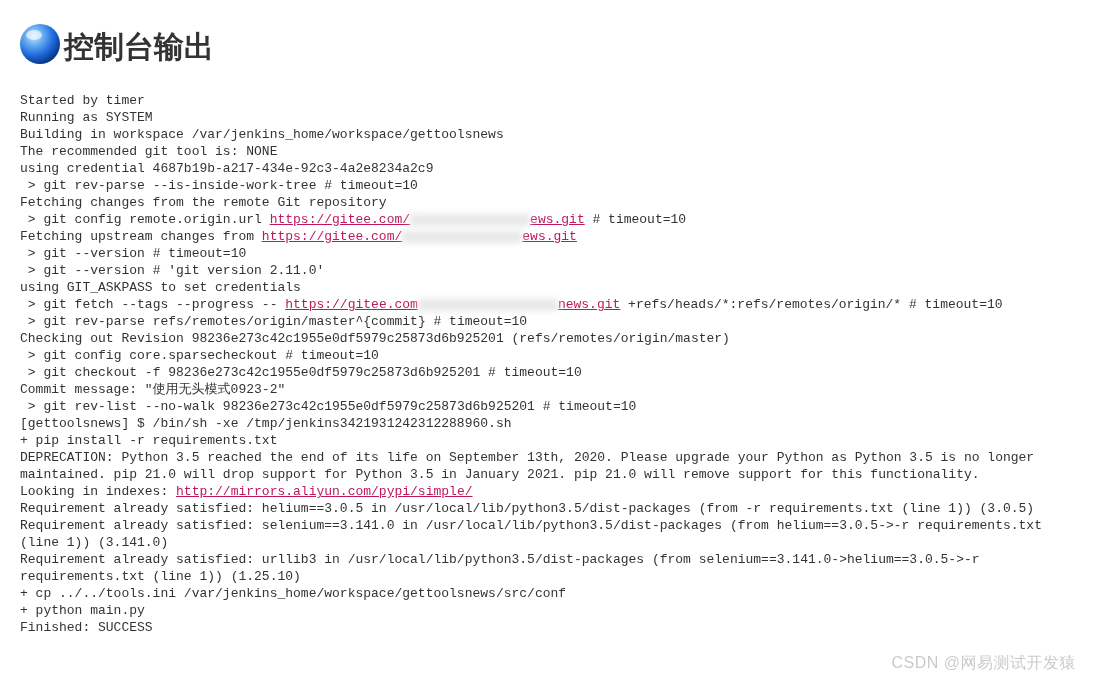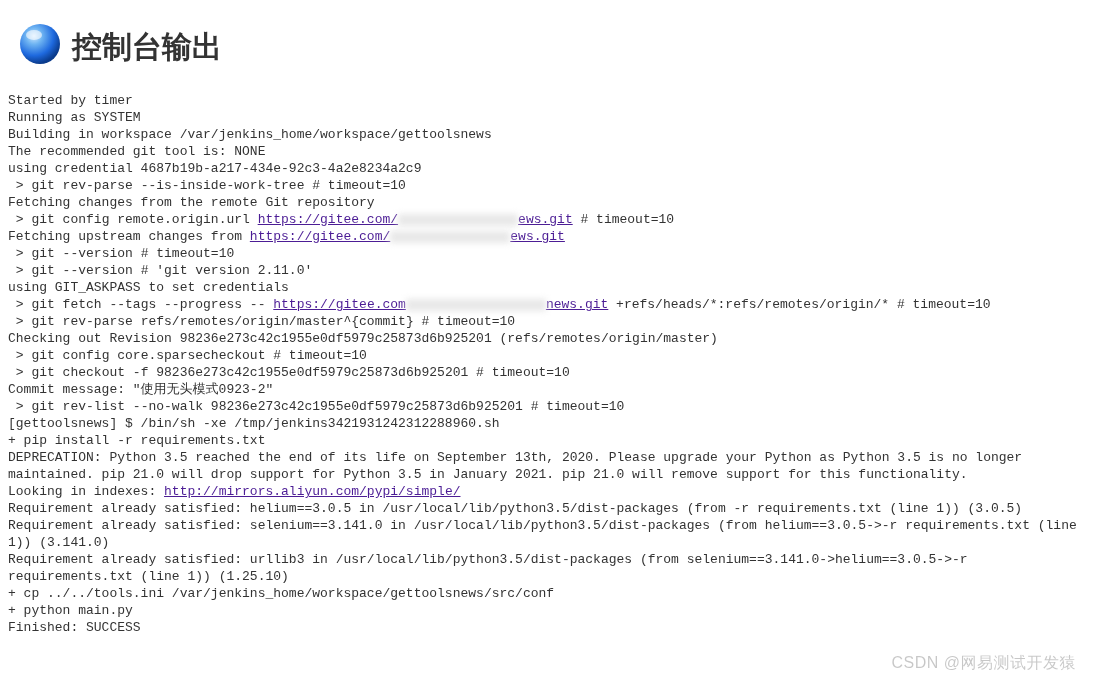--- a/index.html
+++ b/index.html
@@ -8,44 +8,43 @@
       background: #ffffff;
       padding: 0;
       width: 1094px;
       font-size: 13px;
       line-height: 1.4;
     }
     .header {
       display: flex;
       align-items: center;
       padding: 20px 16px 14px 16px;
-      gap: 8px;
     }
     .orb-icon {
       width: 48px;
       height: 48px;
       flex-shrink: 0;
     }
     .title {
       font-family: 'Microsoft YaHei', 'SimHei', sans-serif;
       font-size: 30px;
       font-weight: bold;
       color: #333;
     }
     .console {
-      padding: 4px 16px 8px 8px;
+      padding: 4px 16px 8px 20px;
       font-family: 'Courier New', 'SimSun', monospace;
       font-size: 13px;
       line-height: 17px;
       color: #333;
       white-space: pre-wrap;
       word-wrap: break-word;
     }
     .console a, .link {
-      color: #4c1d95;
+      color: #be185d;
       text-decoration: underline;
     }
     .redacted {
       display: inline-block;
       background: #e8e8e8;
       filter: blur(3px);
       color: transparent;
       user-select: none;
       vertical-align: middle;
       height: 12px;

